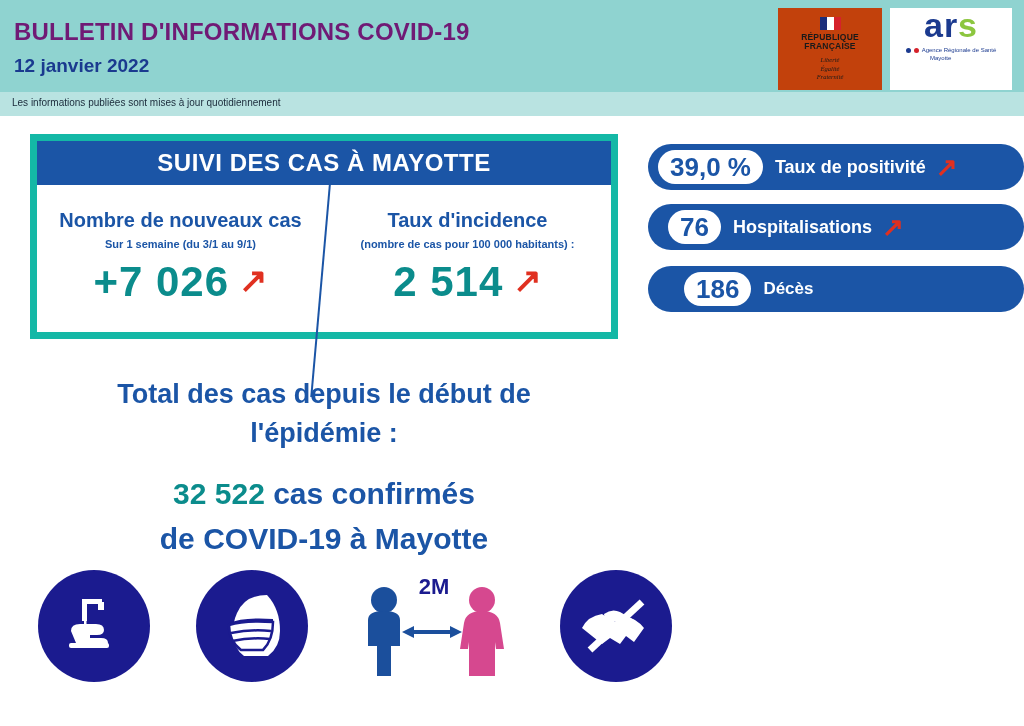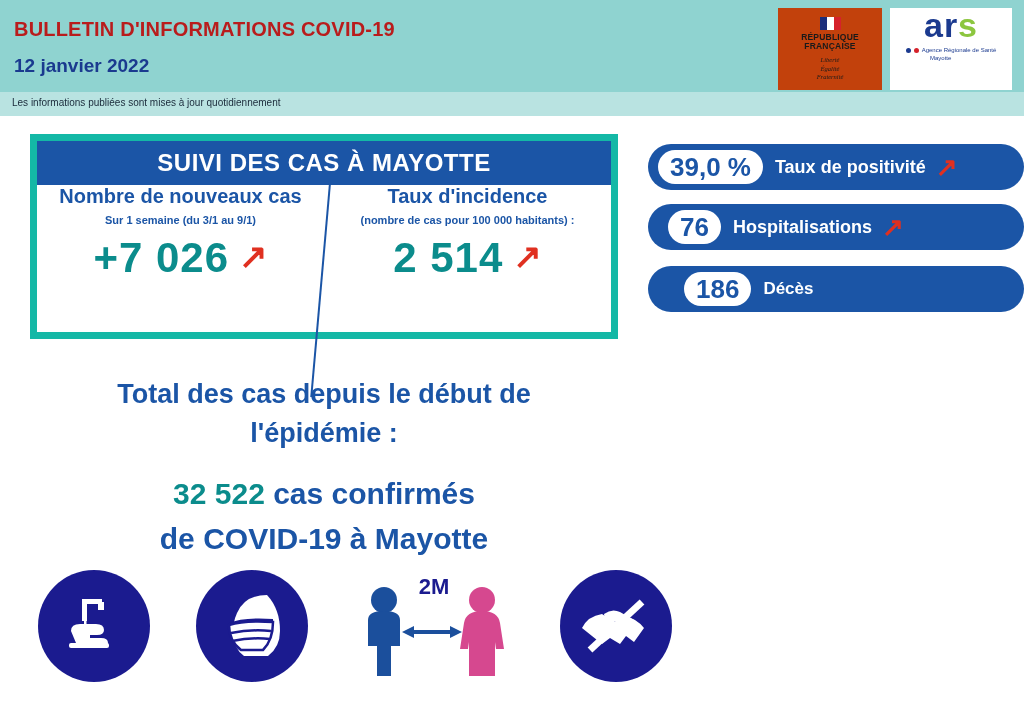--- a/index.html
+++ b/index.html
@@ -19,23 +19,23 @@
   .header {
     position: absolute;
     left: 0; top: 0;
     width: 1024px;
     height: 92px;
     background: #8fd3d0;
   }
   .header-title {
     position: absolute;
     left: 14px; top: 18px;
-    font-size: 20px;
-    font-weight: bold;
-    color: #b91c1c;
+    font-size: 24px;
+    font-weight: bold;
+    color: #701a75;
     letter-spacing: 0.2px;
     white-space: nowrap;
   }
   .header-date {
     position: absolute;
     left: 14px; top: 55px;
     font-size: 19px;
     font-weight: bold;
     color: #1a3a8f;
     white-space: nowrap;
@@ -160,21 +160,21 @@
   .card-body {
     display: flex;
     height: 155px;
     position: relative;
   }
   .card-col {
     flex: 1;
     display: flex;
     flex-direction: column;
     align-items: center;
-    padding-top: 0;
+    padding-top: 24px;
     box-sizing: border-box;
   }
   .col-title {
     font-size: 20px;
     font-weight: bold;
     color: #1b55a6;
     text-align: center;
   }
   .col-sub {
     font-size: 11px;

